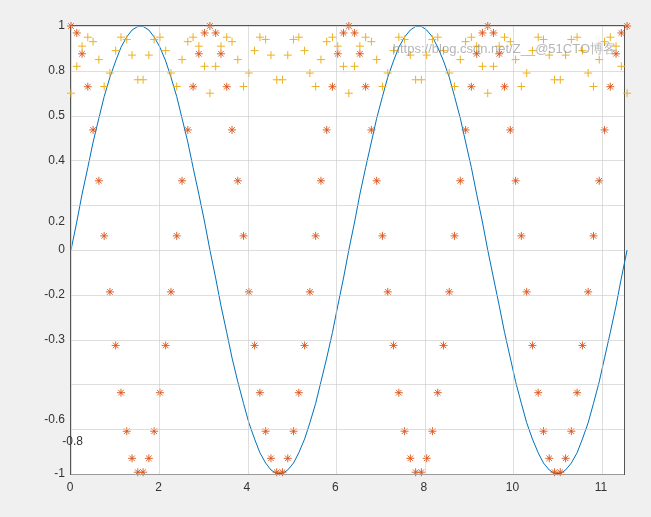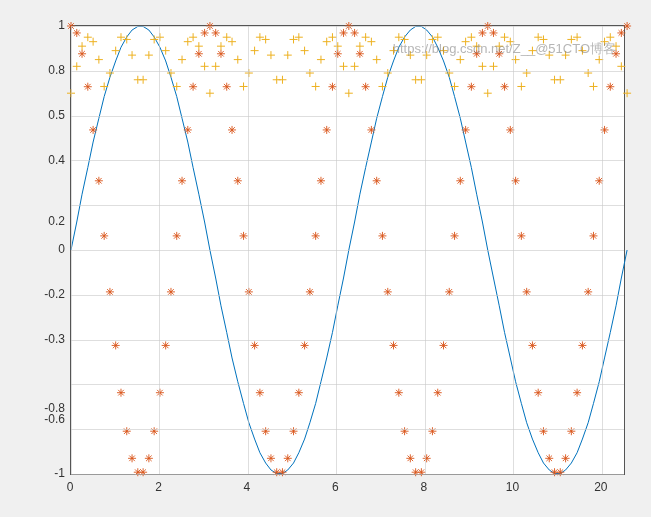--- a/index.html
+++ b/index.html
@@ -1105,23 +1105,23 @@
   <div id="xtick-container"></div>
   <div id="ytick-container"></div>
 
   <div class="watermark" style="right:25px; top:30px;">https://blog.csdn.net/Z__@51CTO博客</div>
 <div class="tick-x" style="left: 60px;">0</div>
     <div class="tick-x" style="left: 148.48px;">2</div>
     <div class="tick-x" style="left: 236.96px;">4</div>
     <div class="tick-x" style="left: 325.44px;">6</div>
     <div class="tick-x" style="left: 413.92px;">8</div>
     <div class="tick-x" style="left: 502.4px; text-align: center;">10</div>
-    <div class="tick-x" style="left: 590.88px;">20</div>
+    <div class="tick-x" style="left: 590.88px;">11</div>
     <div class="tick-y" style="top: 463px;">-1</div>
-    <div class="tick-y" style="top: 398px;">-0.8</div>
+    <div class="tick-y" style="top: 431px; margin-left: 18px;">-0.8</div>
     <div class="tick-y" style="top: 379px; margin-top: 30px;">-0.6</div>
     <div class="tick-y" style="top: 328.6px;">-0.3</div>
     <div class="tick-y" style="top: 283.8px;">-0.2</div>
     <div class="tick-y" style="top: 239px;">0</div>
     <div class="tick-y" style="top: 211px;">0.2</div>
     <div class="tick-y" style="top: 150px;">0.4</div>
     <div class="tick-y" style="top: 104.6px;">0.5</div>
     <div class="tick-y" style="top: 59.8px;">0.8</div>
     <div class="tick-y" style="top: 15px;">1</div>
   </div>

